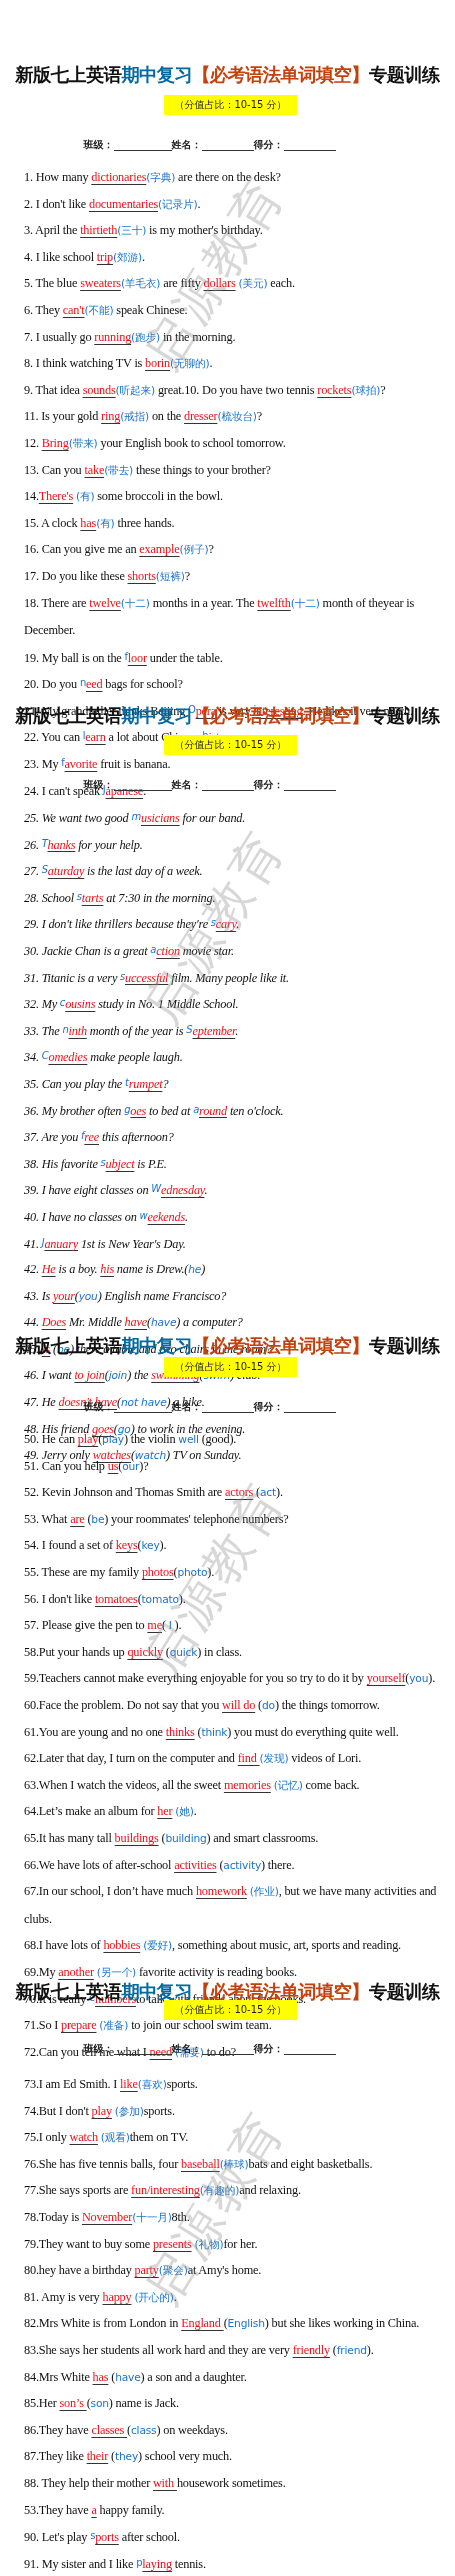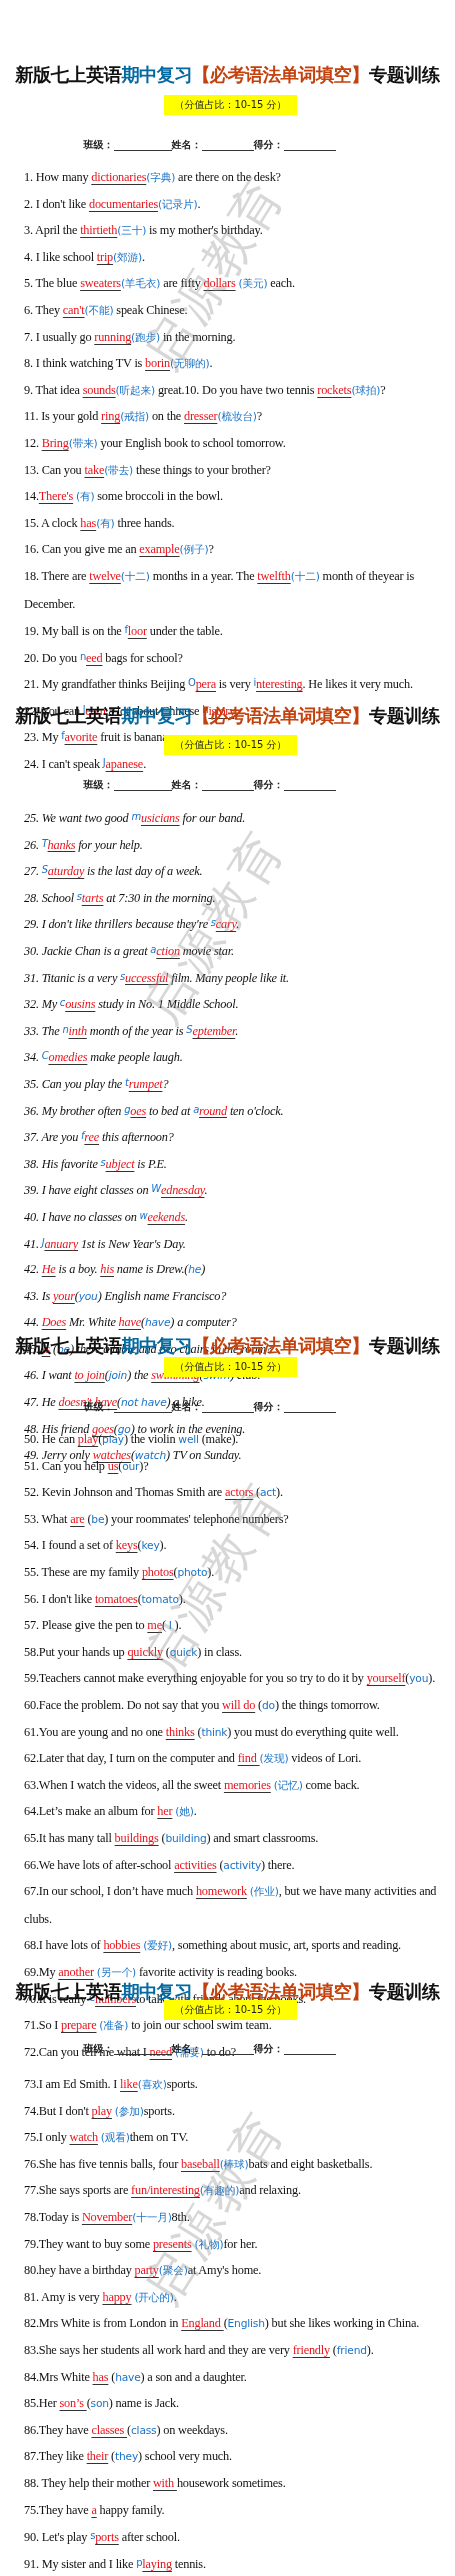--- a/index.html
+++ b/index.html
@@ -47,20 +47,21 @@
       <div class="item"><span>6. They </span><span class="ans">can't</span><span class="hint">(不能)</span><span> speak Chinese.</span></div>
       <div class="item"><span>7.   I usually go </span><span class="ans">running</span><span class="hint">(跑步)</span><span> in the morning.</span></div>
       <div class="item"><span>8. I think watching TV is </span><span class="ans">borin</span><span class="hint">(无聊的)</span><span>.</span></div>
       <div class="item"><span>9. That idea </span><span class="ans">sounds</span><span class="hint">(听起来)</span><span> great.10. Do you have two tennis </span><span class="ans">rockets</span><span class="hint">(球拍)</span><span>?</span></div>
       <div class="item"><span>11. Is your gold </span><span class="ans">ring</span><span class="hint">(戒指)</span><span> on the </span><span class="ans">dresser</span><span class="hint">(梳妆台)</span><span>?</span></div>
       <div class="item"><span>12. </span><span class="ans">Bring</span><span class="hint">(带来)</span><span> your English book to school tomorrow.</span></div>
       <div class="item"><span>13. Can you </span><span class="ans">take</span><span class="hint">(带去)</span><span> these things to your brother?</span></div>
       <div class="item"><span>14.</span><span class="ans">There's</span><span> </span><span class="hint">(有)</span><span> some broccoli in the bowl.</span></div>
       <div class="item"><span>15. A clock </span><span class="ans">has</span><span class="hint">(有)</span><span> three hands.</span></div>
       <div class="item"><span>16. Can you give me an </span><span class="ans">example</span><span class="hint">(例子)</span><span>?</span></div>
+      <div class="item"><span>17. Do you like these </span><span class="ans">shorts</span><span class="hint">(短裤)</span><span>?</span></div>
       <div class="item wrap"><span>18. There are </span><span class="ans">twelve</span><span class="hint">(十二)</span><span> months in a year. The </span><span class="ans">twelfth</span><span class="hint">(十二)</span><span> month of theyear is December.</span></div>
       <div class="item"><span>19. My ball is on the </span><span class="pre">f</span><span class="ans">loor</span><span> under the table.</span></div>
       <div class="item"><span>20. Do you </span><span class="pre">n</span><span class="ans">eed</span><span> bags for school?</span></div>
       <div class="item"><span>21. My grandfather thinks Beijing </span><span class="pre">O</span><span class="ans">pera</span><span> is very </span><span class="pre">i</span><span class="ans">nteresting</span><span>. He likes it very much.</span></div>
       <div class="item"><span>22. You can </span><span class="pre">l</span><span class="ans">earn</span><span> a lot about Chinese </span><span class="pre">h</span><span class="ans">istory</span><span>.</span></div>
       <div class="item"><span>23. My </span><span class="pre">f</span><span class="ans">avorite</span><span> fruit is banana.</span></div>
       <div class="item"><span>24. I can't speak </span><span class="pre">J</span><span class="ans">apanese</span><span>.</span></div>
     </div>
   <div class="watermark" style="left:107px; top:240px;">启源教育</div>
 </div>
@@ -84,38 +85,38 @@
       <div class="item"><span>34. </span><span class="pre">C</span><span class="ans">omedies</span><span> make people laugh.</span></div>
       <div class="item"><span>35. Can you play the </span><span class="pre">t</span><span class="ans">rumpet</span><span>?</span></div>
       <div class="item"><span>36. My brother often </span><span class="pre">g</span><span class="ans">oes</span><span> to bed at </span><span class="pre">a</span><span class="ans">round</span><span> ten o'clock.</span></div>
       <div class="item"><span>37. Are you </span><span class="pre">f</span><span class="ans">ree</span><span> this afternoon?</span></div>
       <div class="item"><span>38. His favorite </span><span class="pre">s</span><span class="ans">ubject</span><span> is P.E.</span></div>
       <div class="item"><span>39. I have eight classes on </span><span class="pre">W</span><span class="ans">ednesday</span><span>.</span></div>
       <div class="item"><span>40. I have no classes on </span><span class="pre">w</span><span class="ans">eekends</span><span>.</span></div>
       <div class="item"><span>41. </span><span class="pre">J</span><span class="ans">anuary</span><span> 1st is New Year's Day.</span></div>
       <div class="item"><span>42. </span><span class="ans">He</span><span> is a boy. </span><span class="ans">his</span><span> name is Drew.(</span><span class="hint">he</span><span>)</span></div>
       <div class="item"><span>43. Is </span><span class="ans">your</span><span>(</span><span class="hint">you</span><span>) English name Francisco?</span></div>
-      <div class="item"><span>44. </span><span class="ans">Does</span><span> Mr. White </span><span class="ans">have</span><span>(</span><span class="hint">have</span><span>) a computer?</span></div>
+      <div class="item"><span>44. </span><span class="ans">Does</span><span> Mr. Middle </span><span class="ans">have</span><span>(</span><span class="hint">have</span><span>) a computer?</span></div>
       <div class="item"><span>45. </span><span class="ans"> Is</span><span> (</span><span class="hint">be</span><span>) there a table and two chairs in the room?</span></div>
       <div class="item"><span>46. I want </span><span class="ans">to join</span><span>(</span><span class="hint">join</span><span>) the </span><span class="ans">swimming</span><span>(</span><span class="hint">swim</span><span>) club.</span></div>
       <div class="item"><span>47. He </span><span class="ans">doesn't have</span><span>(</span><span class="hint">not have</span><span>) a bike.</span></div>
       <div class="item"><span>48. His friend </span><span class="ans">goes</span><span>(</span><span class="hint">go</span><span>) to work in the evening.</span></div>
       <div class="item"><span>49. Jerry only </span><span class="ans">watches</span><span>(</span><span class="hint">watch</span><span>) TV on Sunday.</span></div>
     </div>
   <div class="watermark" style="left:107px; top:253px;">启源教育</div>
 </div>
 
 <div class="page" style="top:1280px;">
   <div class="title" style="top:53px;">
     <span class="t-black">新版七上英语</span><span class="t-red">期中复习</span><span class="t-green">【必考语法单词填空】</span><span class="t-black">专题训练</span>
   </div>
   <div class="score-box" style="top:77px;"><span>（分值占比：10-15 分）</span></div>
   <div class="info" style="top:120px;"><span>班级：</span><span class="blank" style="width:58px"></span><span>姓名：</span><span class="blank" style="width:52px"></span><span>得分：</span><span class="blank" style="width:52px"></span></div>
   <div class="items" style="top:146px;">
-      <div class="item"><span>50. He can </span><span class="ans">play</span><span>(</span><span class="hint">play</span><span>) the violin </span><span class="hint">well</span><span> (make).</span></div>
+      <div class="item"><span>50. He can </span><span class="ans">play</span><span>(</span><span class="hint">play</span><span>) the violin </span><span class="hint">well</span><span> (good).</span></div>
       <div class="item"><span>51. Can you help </span><span class="ans">us</span><span>(</span><span class="hint">our</span><span>)?</span></div>
       <div class="item"><span>52. Kevin Johnson and Thomas Smith are </span><span class="ans">actors</span><span> (</span><span class="hint">act</span><span>).</span></div>
       <div class="item"><span>53. What </span><span class="ans">are</span><span> (</span><span class="hint">be</span><span>) your roommates' telephone numbers?</span></div>
       <div class="item"><span>54. I found a set of </span><span class="ans">keys</span><span>(</span><span class="hint">key</span><span>).</span></div>
       <div class="item"><span>55. These are my family </span><span class="ans">photos</span><span>(</span><span class="hint">photo</span><span>).</span></div>
       <div class="item"><span>56. I don't like </span><span class="ans">tomatoes</span><span>(</span><span class="hint">tomato</span><span>).</span></div>
       <div class="item"><span>57. Please give the pen to </span><span class="ans">me</span><span>( </span><span class="hint">I</span><span> ).</span></div>
       <div class="item"><span>58.Put your hands up </span><span class="ans">quickly</span><span> (</span><span class="hint">quick</span><span>) in class.</span></div>
       <div class="item"><span>59.Teachers cannot make everything enjoyable for you so try to do it by </span><span class="ans">yourself</span><span>(</span><span class="hint">you</span><span>).</span></div>
       <div class="item"><span>60.Face the problem. Do not say that you </span><span class="ans">will do</span><span> (</span><span class="hint">do</span><span>) the things tomorrow.</span></div>
@@ -151,19 +152,19 @@
       <div class="item"><span>79.They want to buy some </span><span class="ans">presents</span><span>    </span><span class="hint">(礼物)</span><span>for her.</span></div>
       <div class="item"><span>80.hey have a birthday  </span><span class="ans"> party</span><span class="hint">(聚会)</span><span>at Amy's home.</span></div>
       <div class="item"><span>81. Amy is very </span><span class="ans">happy</span><span> </span><span class="hint">(开心的)</span><span>.</span></div>
       <div class="item"><span>82.Mrs White is from London in </span><span class="ans">England  </span><span>  (</span><span class="hint">English</span><span>) but she likes working in China.</span></div>
       <div class="item"><span>83.She says her students all work hard and they are very </span><span class="ans">friendly</span><span> (</span><span class="hint">friend</span><span>).</span></div>
       <div class="item"><span>84.Mrs White </span><span class="ans">has</span><span> (</span><span class="hint">have</span><span>) a son and a daughter.</span></div>
       <div class="item"><span>85.Her </span><span class="ans">son’s  </span><span>  (</span><span class="hint">son</span><span>) name is Jack.</span></div>
       <div class="item"><span>86.They have </span><span class="ans">classes  </span><span>  (</span><span class="hint">class</span><span>) on weekdays.</span></div>
       <div class="item"><span>87.They like </span><span class="ans">their</span><span> (</span><span class="hint">they</span><span>) school very much.</span></div>
       <div class="item"><span>88. They help their mother </span><span class="ans">with  </span><span>  housework sometimes.</span></div>
-      <div class="item"><span>75.They have </span><span class="ans">a</span><span> happy family.</span></div>
+      <div class="item"><span>53.They have </span><span class="ans">a</span><span> happy family.</span></div>
       <div class="item"><span>90. Let's play </span><span class="pre">s</span><span class="ans">ports</span><span> after school.</span></div>
       <div class="item"><span>91. My sister and I like </span><span class="pre">p</span><span class="ans">laying</span><span> tennis.</span></div>
     </div>
   <div class="watermark" style="left:107px; top:253px;">启源教育</div>
 </div>
 
 
 </body></html>

